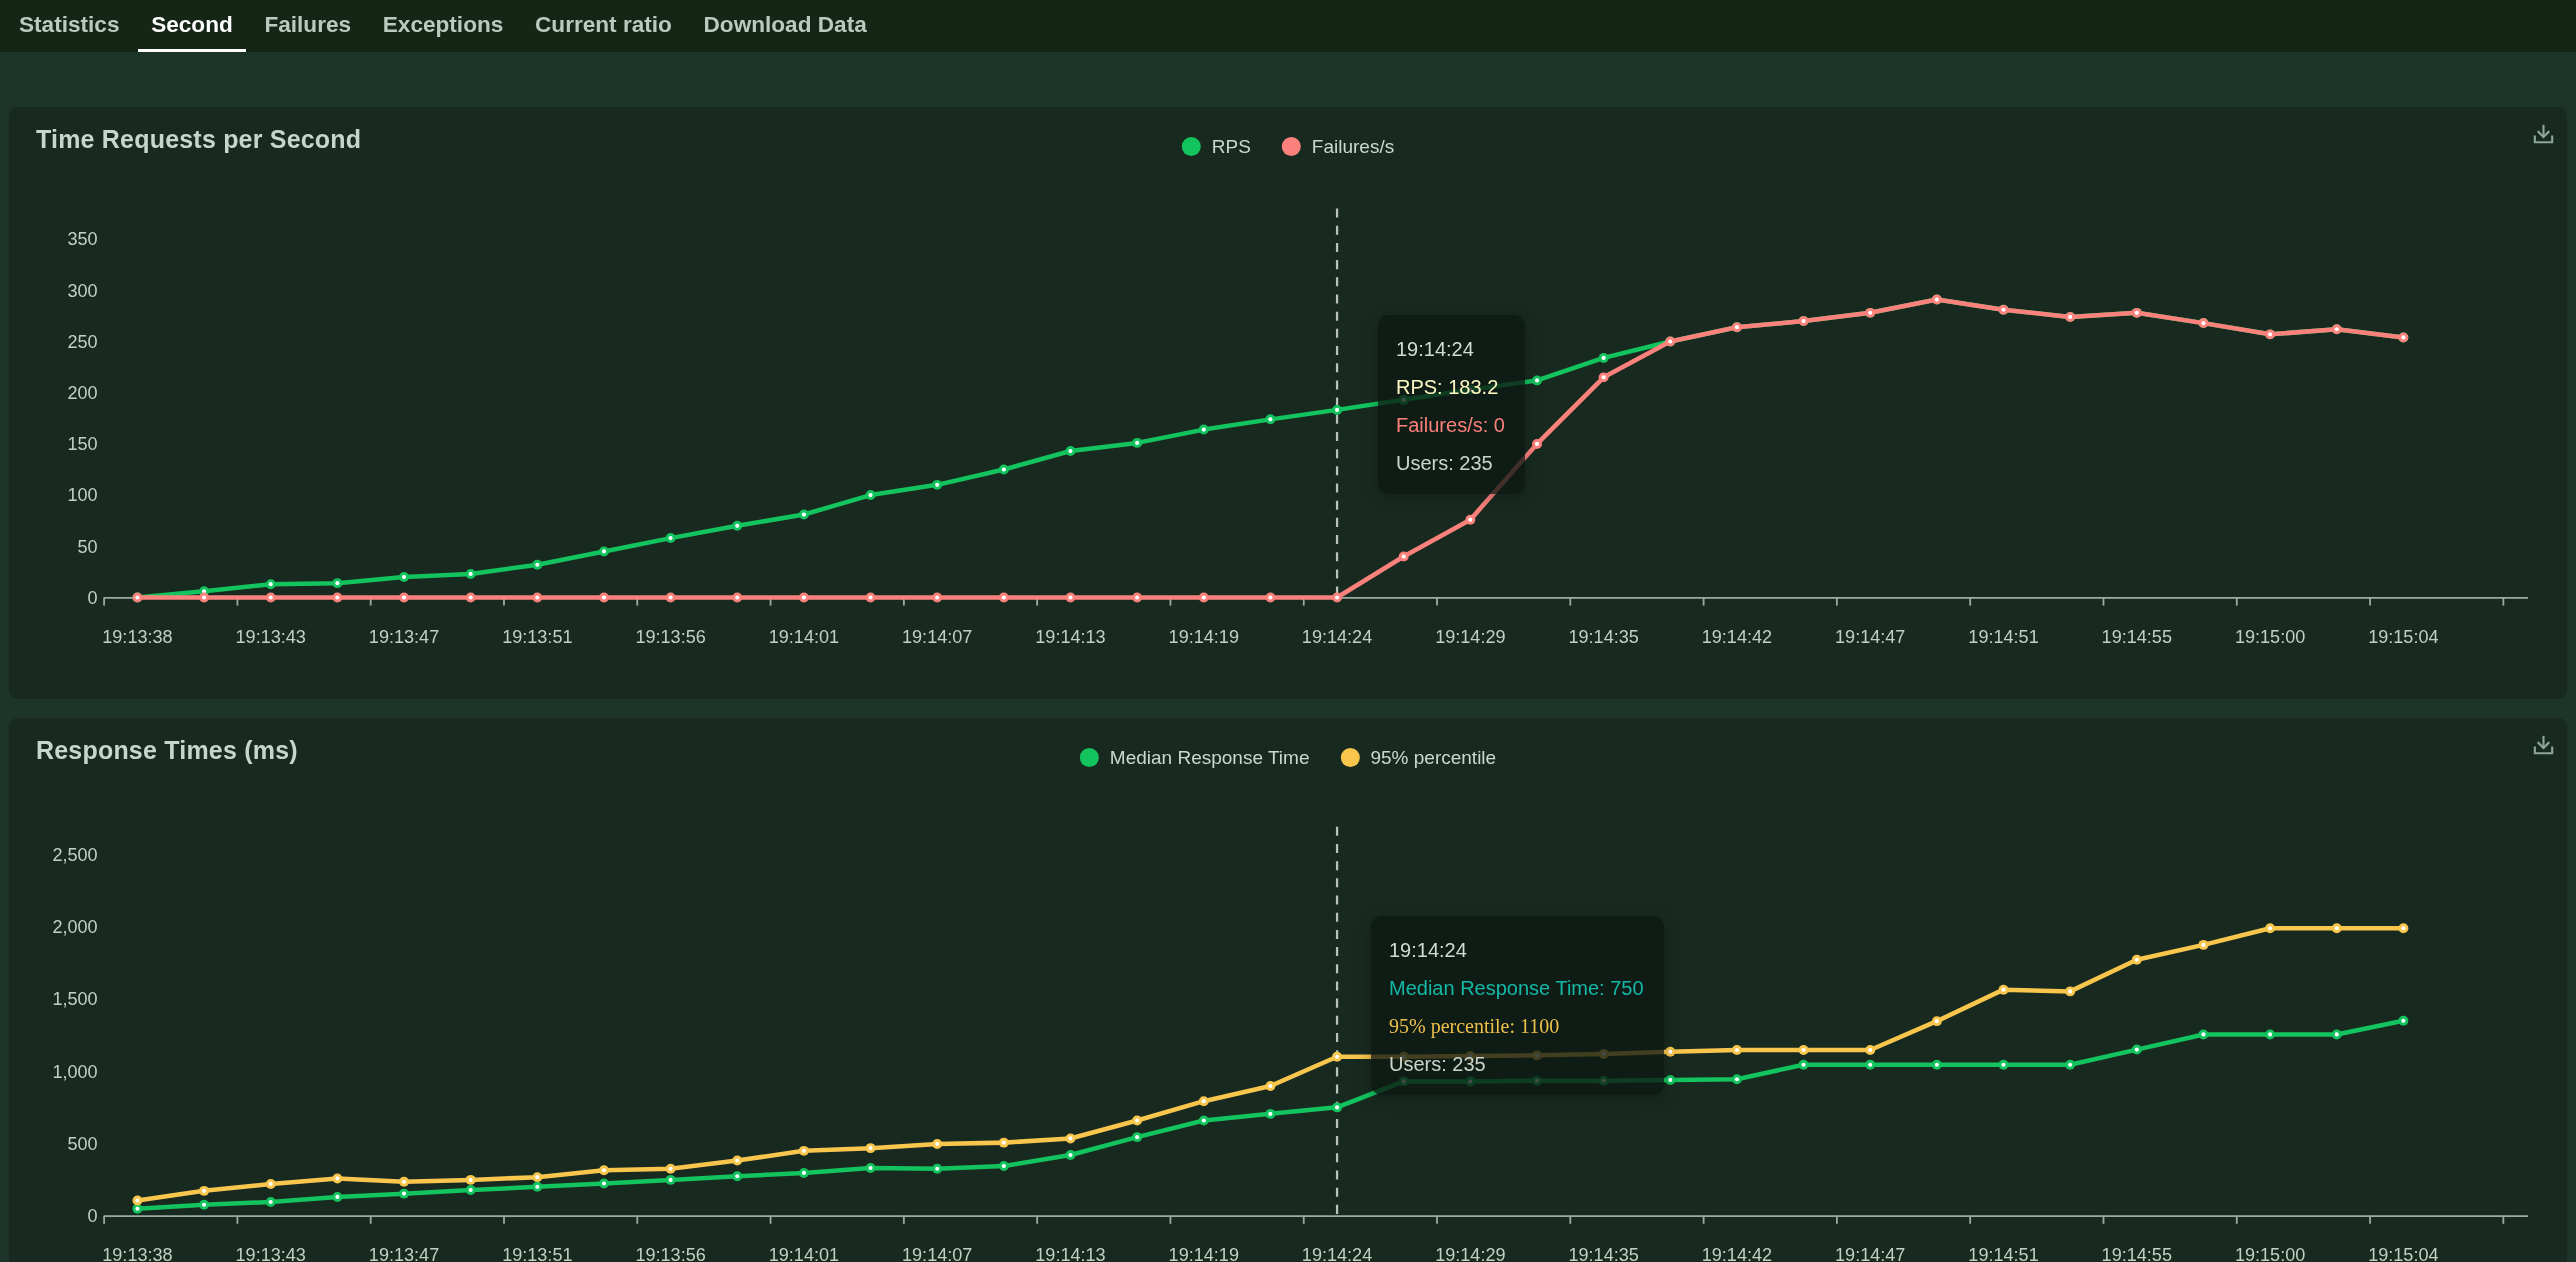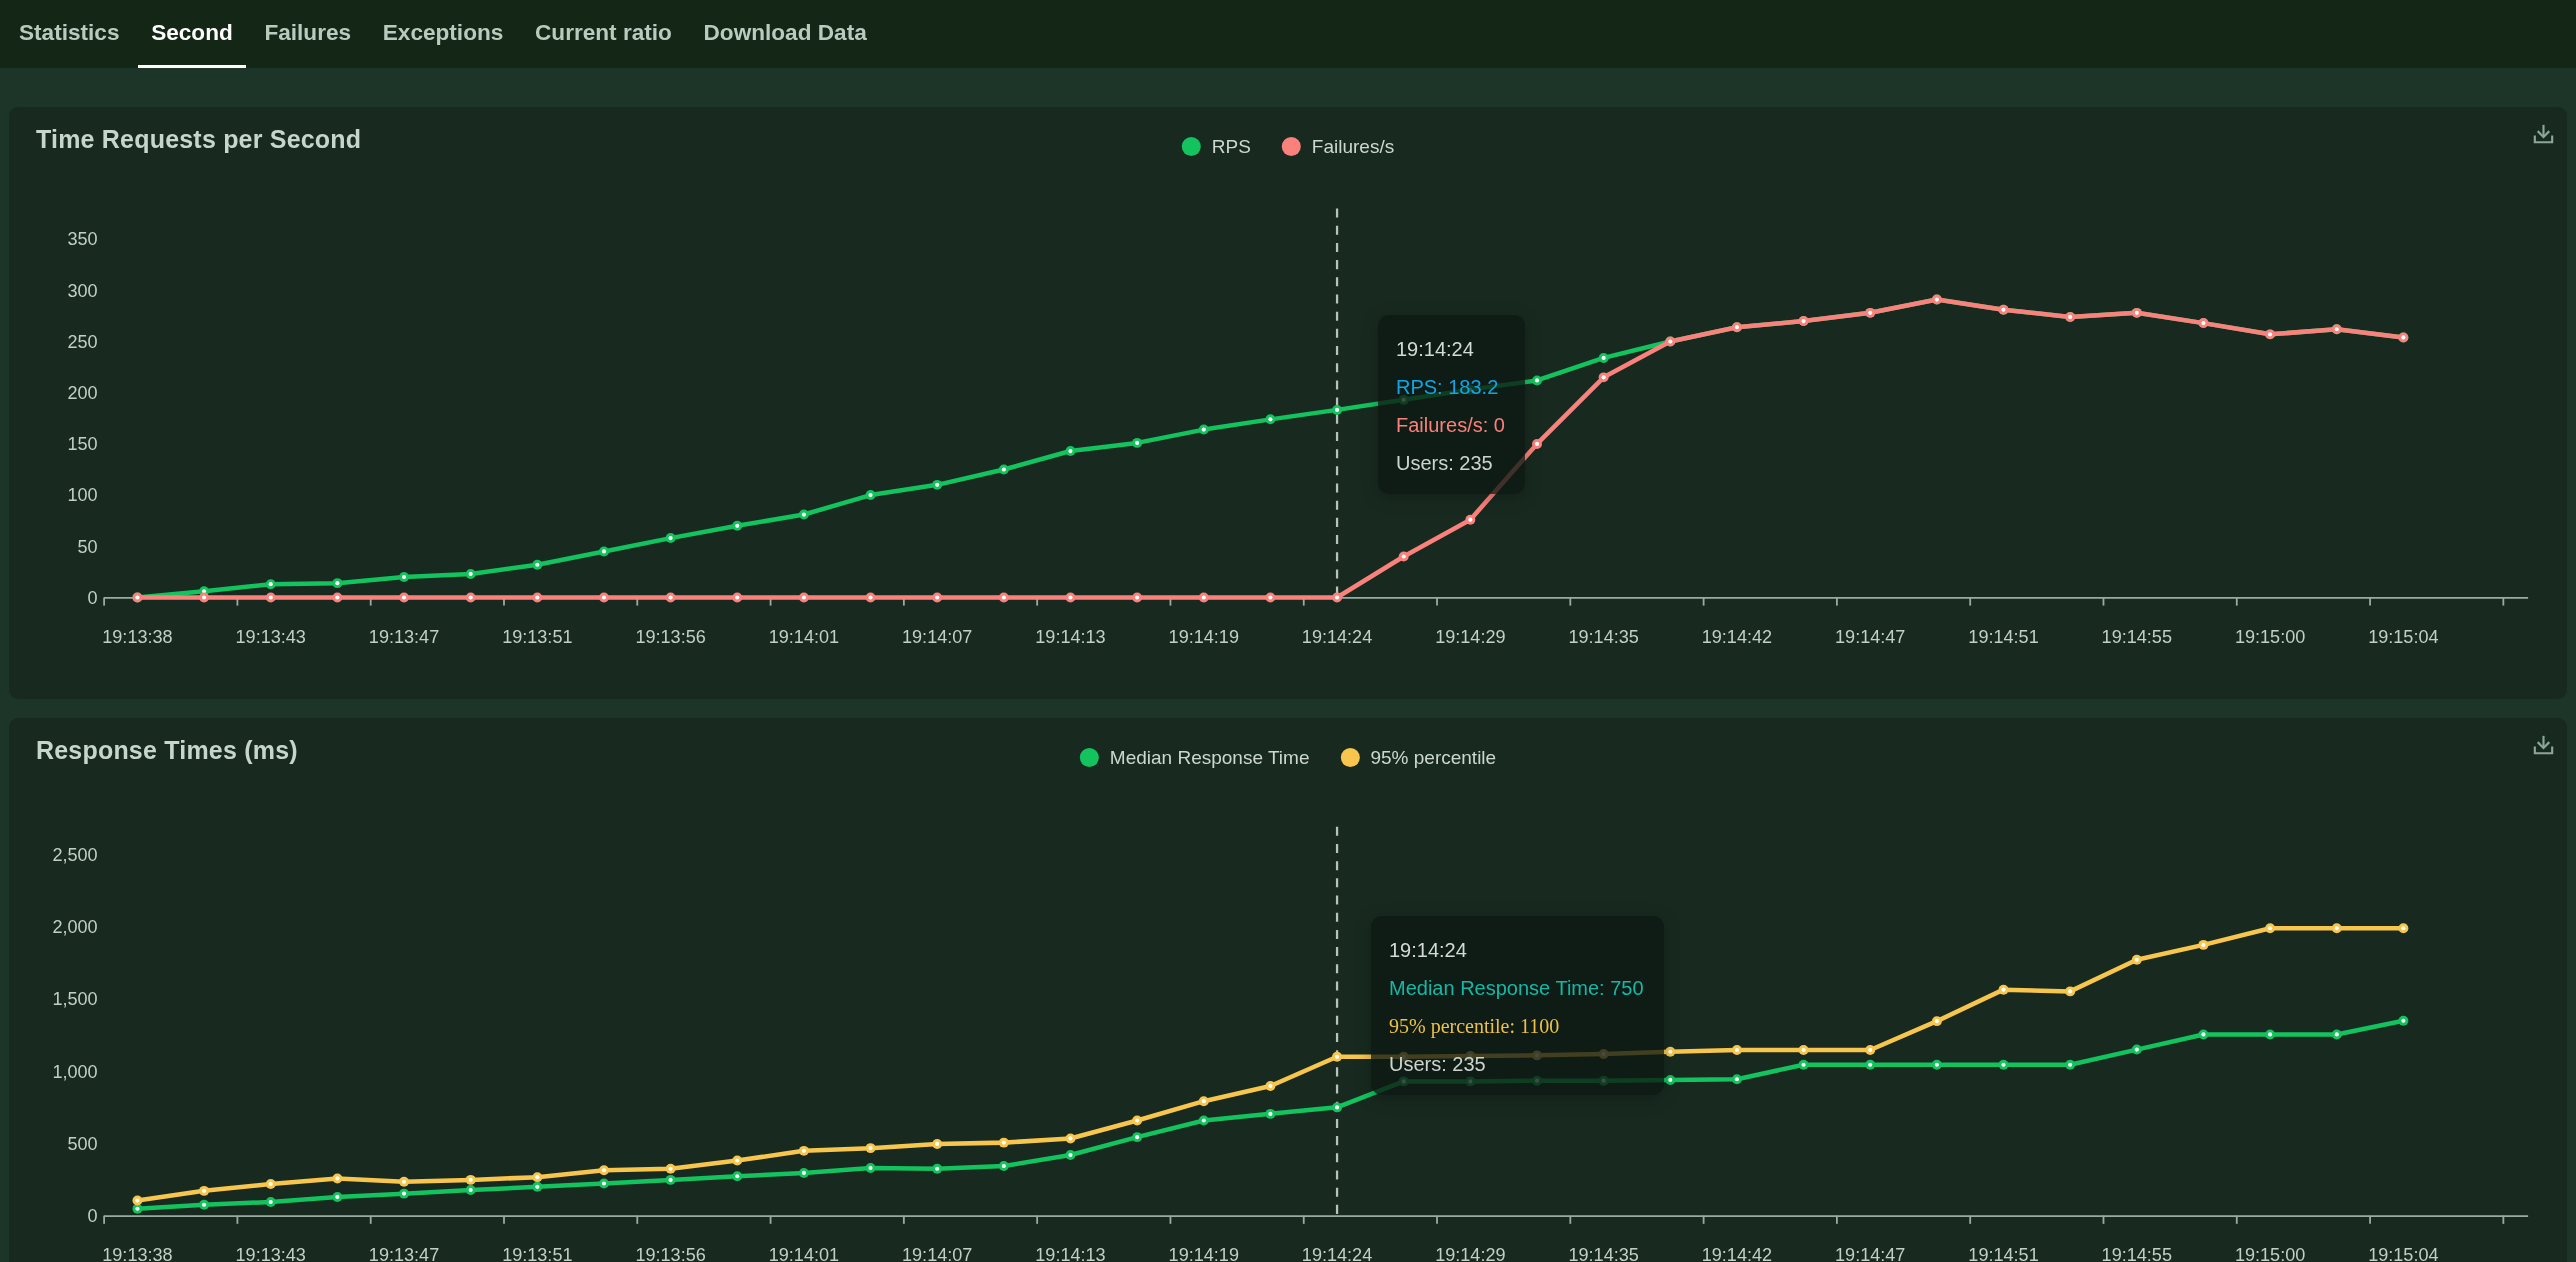--- a/index.html
+++ b/index.html
@@ -4,21 +4,21 @@
 <style>
   * { margin:0; padding:0; box-sizing:border-box; }
   html,body { width:2576px; height:1263px; overflow:hidden; }
   body {
     background:#1d3428;
     font-family:"Liberation Sans","DejaVu Sans",sans-serif;
     position:relative;
   }
   
   .navbar {
-    position:absolute; left:0; top:0; width:2576px; height:68px;
+    position:absolute; left:0; top:0; width:2576px; height:52px;
     background:#142717; display:flex; align-items:stretch; padding-left:5.4px;
   }
   .nav-item {
     display:flex; align-items:center; padding:0 13.6px; margin-right:4.5px;
     font-size:22.6px; font-weight:bold; color:#b9cbbe;
     border-bottom:3.6px solid transparent; cursor:pointer; white-space:nowrap;
   }
   .nav-item.active { color:#ffffff; border-bottom-color:#ffffff; }
   
   .panel {
@@ -274,21 +274,21 @@
       <circle cx="2426.0800000000004" cy="238.65934065934067" r="2.3" fill="#ffffff"></circle>
       <circle cx="2499.76" cy="251.1098901098901" r="5.5" fill="#fb817c"></circle>
       <circle cx="2499.76" cy="251.1098901098901" r="2.3" fill="#ffffff"></circle>
       <circle cx="2573.44" cy="245.45054945054943" r="5.5" fill="#fb817c"></circle>
       <circle cx="2573.44" cy="245.45054945054943" r="2.3" fill="#ffffff"></circle>
       <circle cx="2647.1200000000003" cy="254.50549450549454" r="5.5" fill="#fb817c"></circle>
       <circle cx="2647.1200000000003" cy="254.50549450549454" r="2.3" fill="#ffffff"></circle>
     </svg>
   <div class="tooltip tooltip-1" id="tooltip-0">
       <div class="tt-row" style="color: rgb(211, 218, 212);">19:14:24</div>
-      <div class="tt-row" style="color: #0ea5e9;">RPS: 183.2</div>
+      <div class="tt-row" style="color: #fef9c3;">RPS: 183.2</div>
       <div class="tt-row" style="color: rgb(250, 128, 123);">Failures/s: 0</div>
       <div class="tt-row" style="color: rgb(204, 212, 205);">Users: 235</div>
     </div>
 </section>
 
 <section class="panel panel-2">
   <h2 class="panel-title">Response Times (ms)</h2>
   <div class="legend" id="legend-1">
       <div class="legend-item">
         <span class="legend-dot" style="background: rgb(19, 195, 94);"></span>

